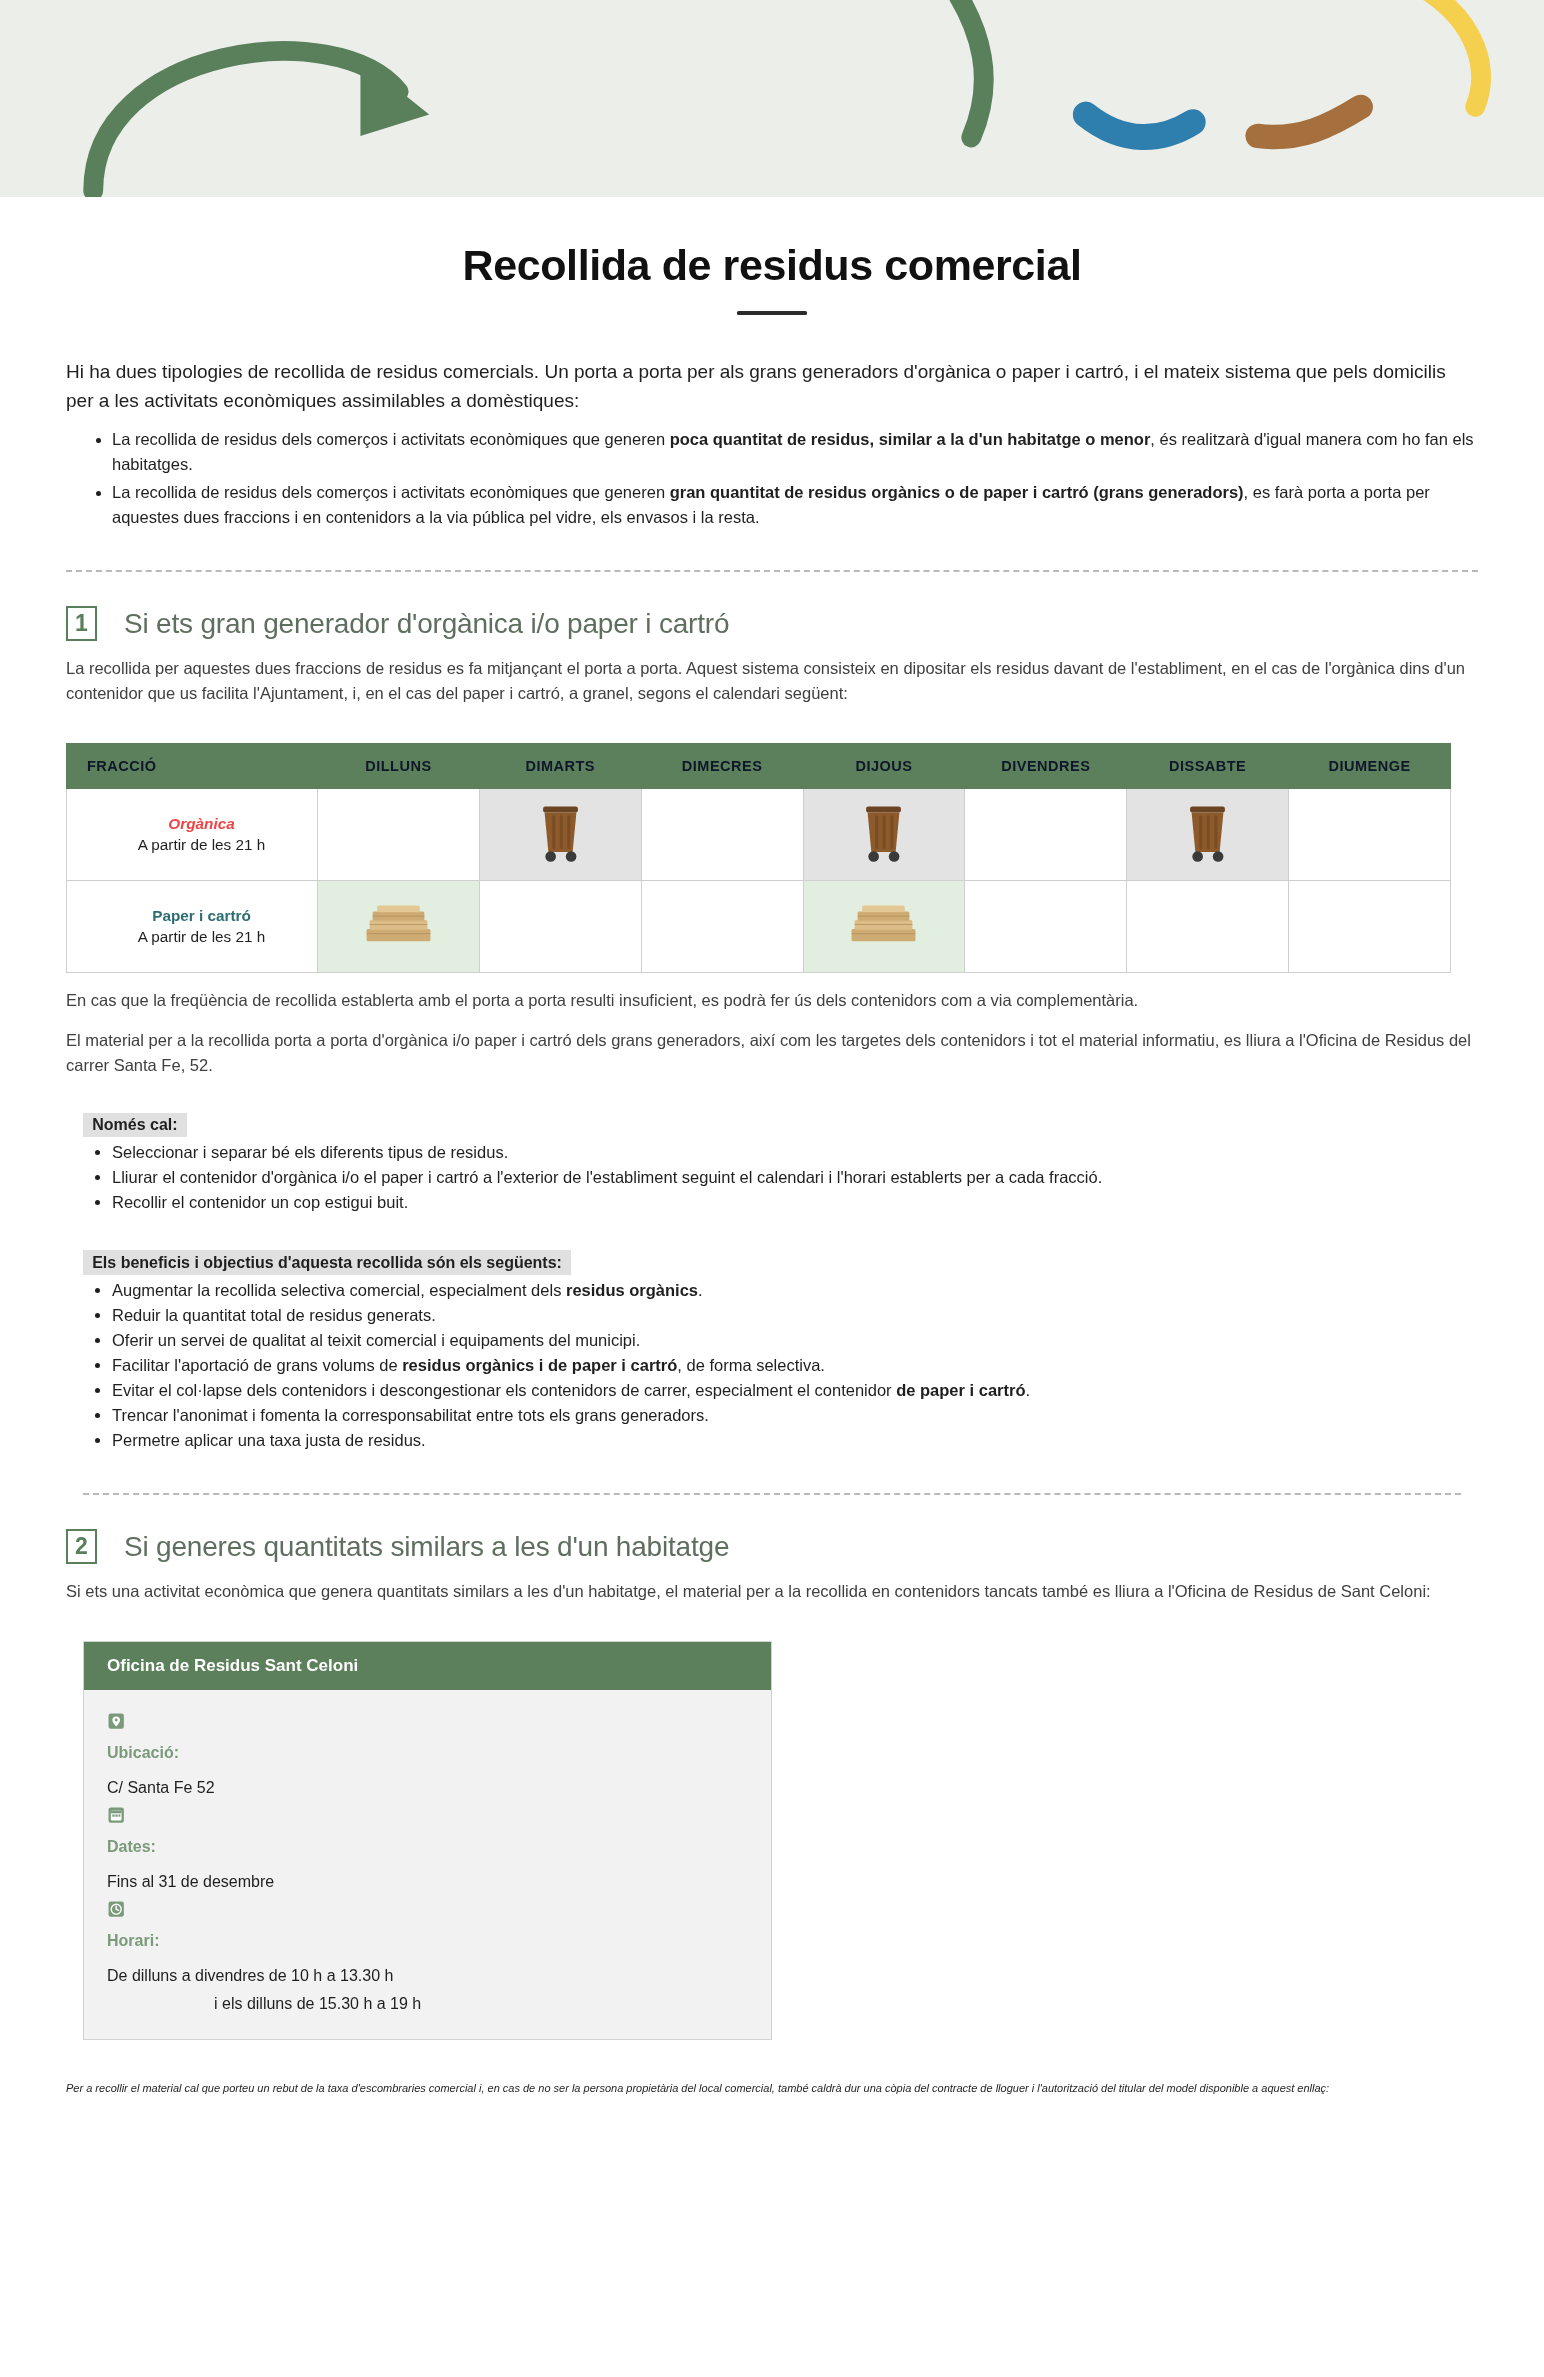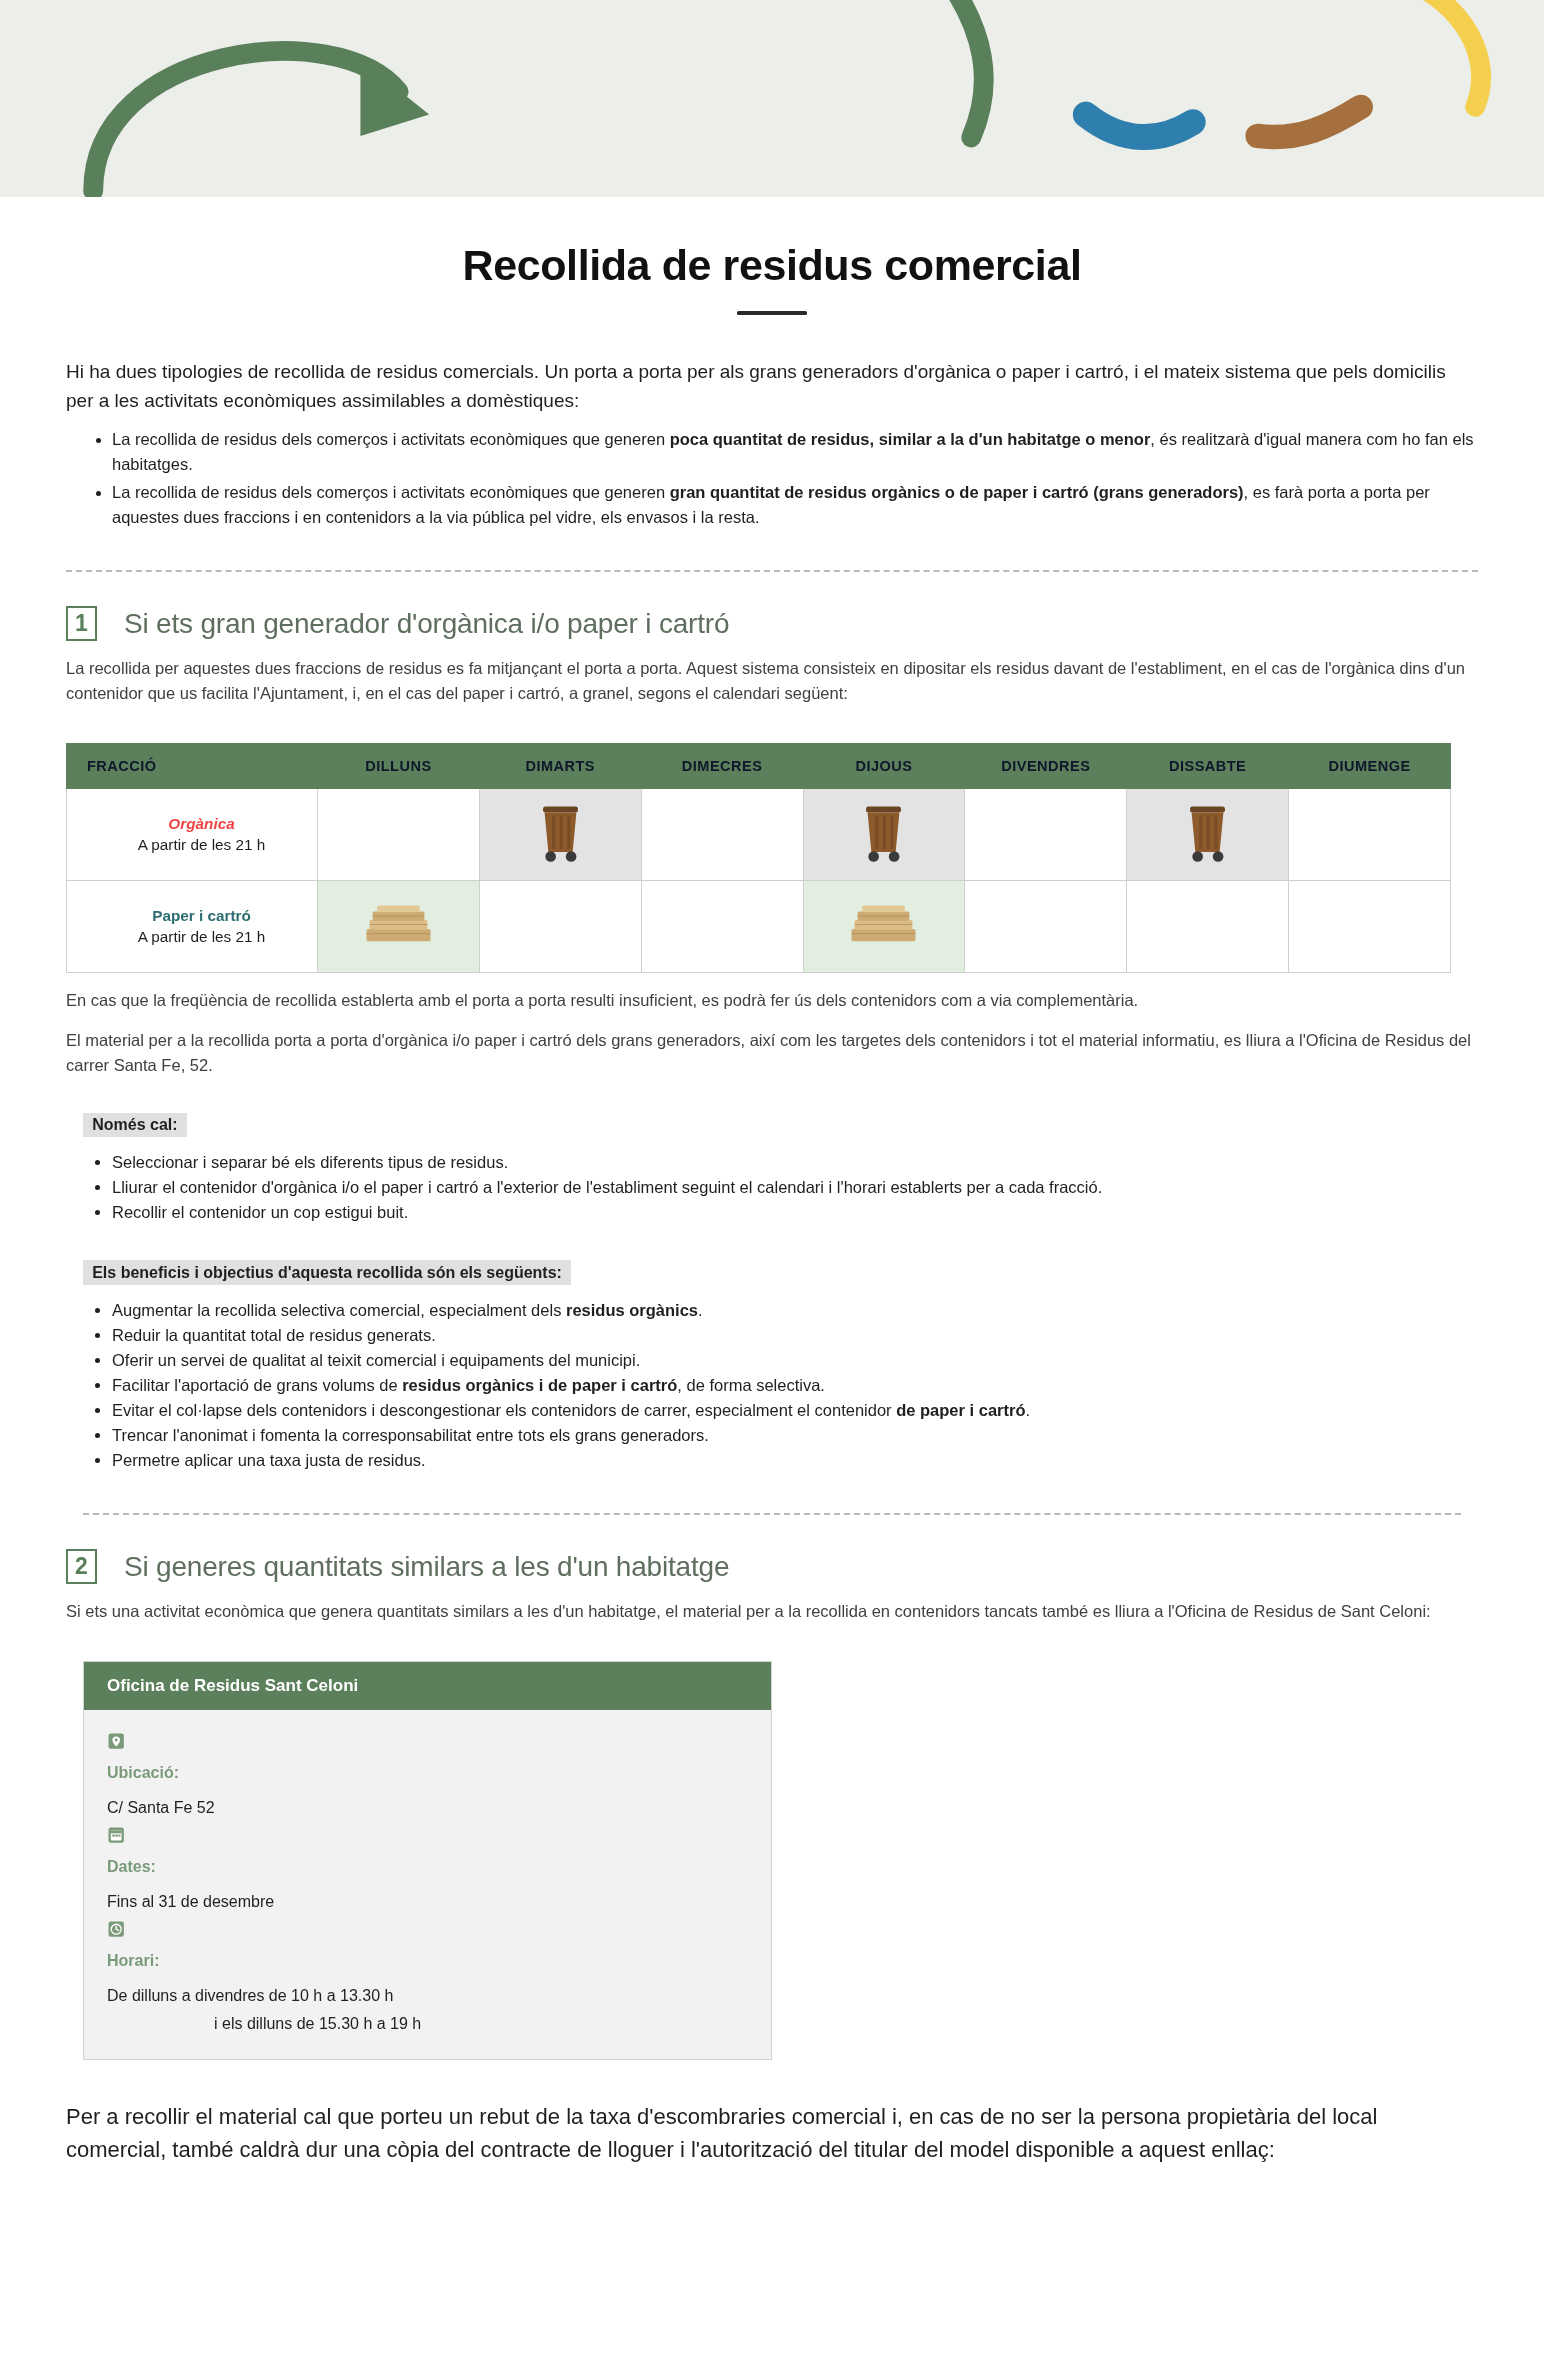--- a/index.html
+++ b/index.html
@@ -168,21 +168,21 @@
   .hl {
     display: inline-block;
     background: #e0e0e0;
     font-size: 16px;
     font-weight: 700;
     color: #1f1f1f;
     padding: 3.1px 9.2px;
     margin: 35px 0 0 17px;
   }
   ul.tight {
-    margin: 13px 0 0 0;
+    margin: 3px 0 0 0;
     padding-left: 46px;
   }
   ul.tight li {
     font-size: 16.5px;
     line-height: 1.52;
     color: #1f1f1f;
   }
 
   
   .infobox {
@@ -220,24 +220,25 @@
     display: inline-block;
   }
   .info-sub {
     font-size: 16px;
     line-height: 1.48;
     color: #1f1f1f;
     margin-left: 107px;
   }
 
   p.closing {
-    font-size: 22px;
+    font-size: 11px;
     line-height: 1.52;
     color: #1f1f1f;
     margin: 40px 0 0 0;
+    font-style: italic;
   }
 </style>
 </head>
 <body>
 
 <div class="page">
 
   <div class="banner">
     <svg width="1544" height="197" viewBox="0 0 2018 258">
 

